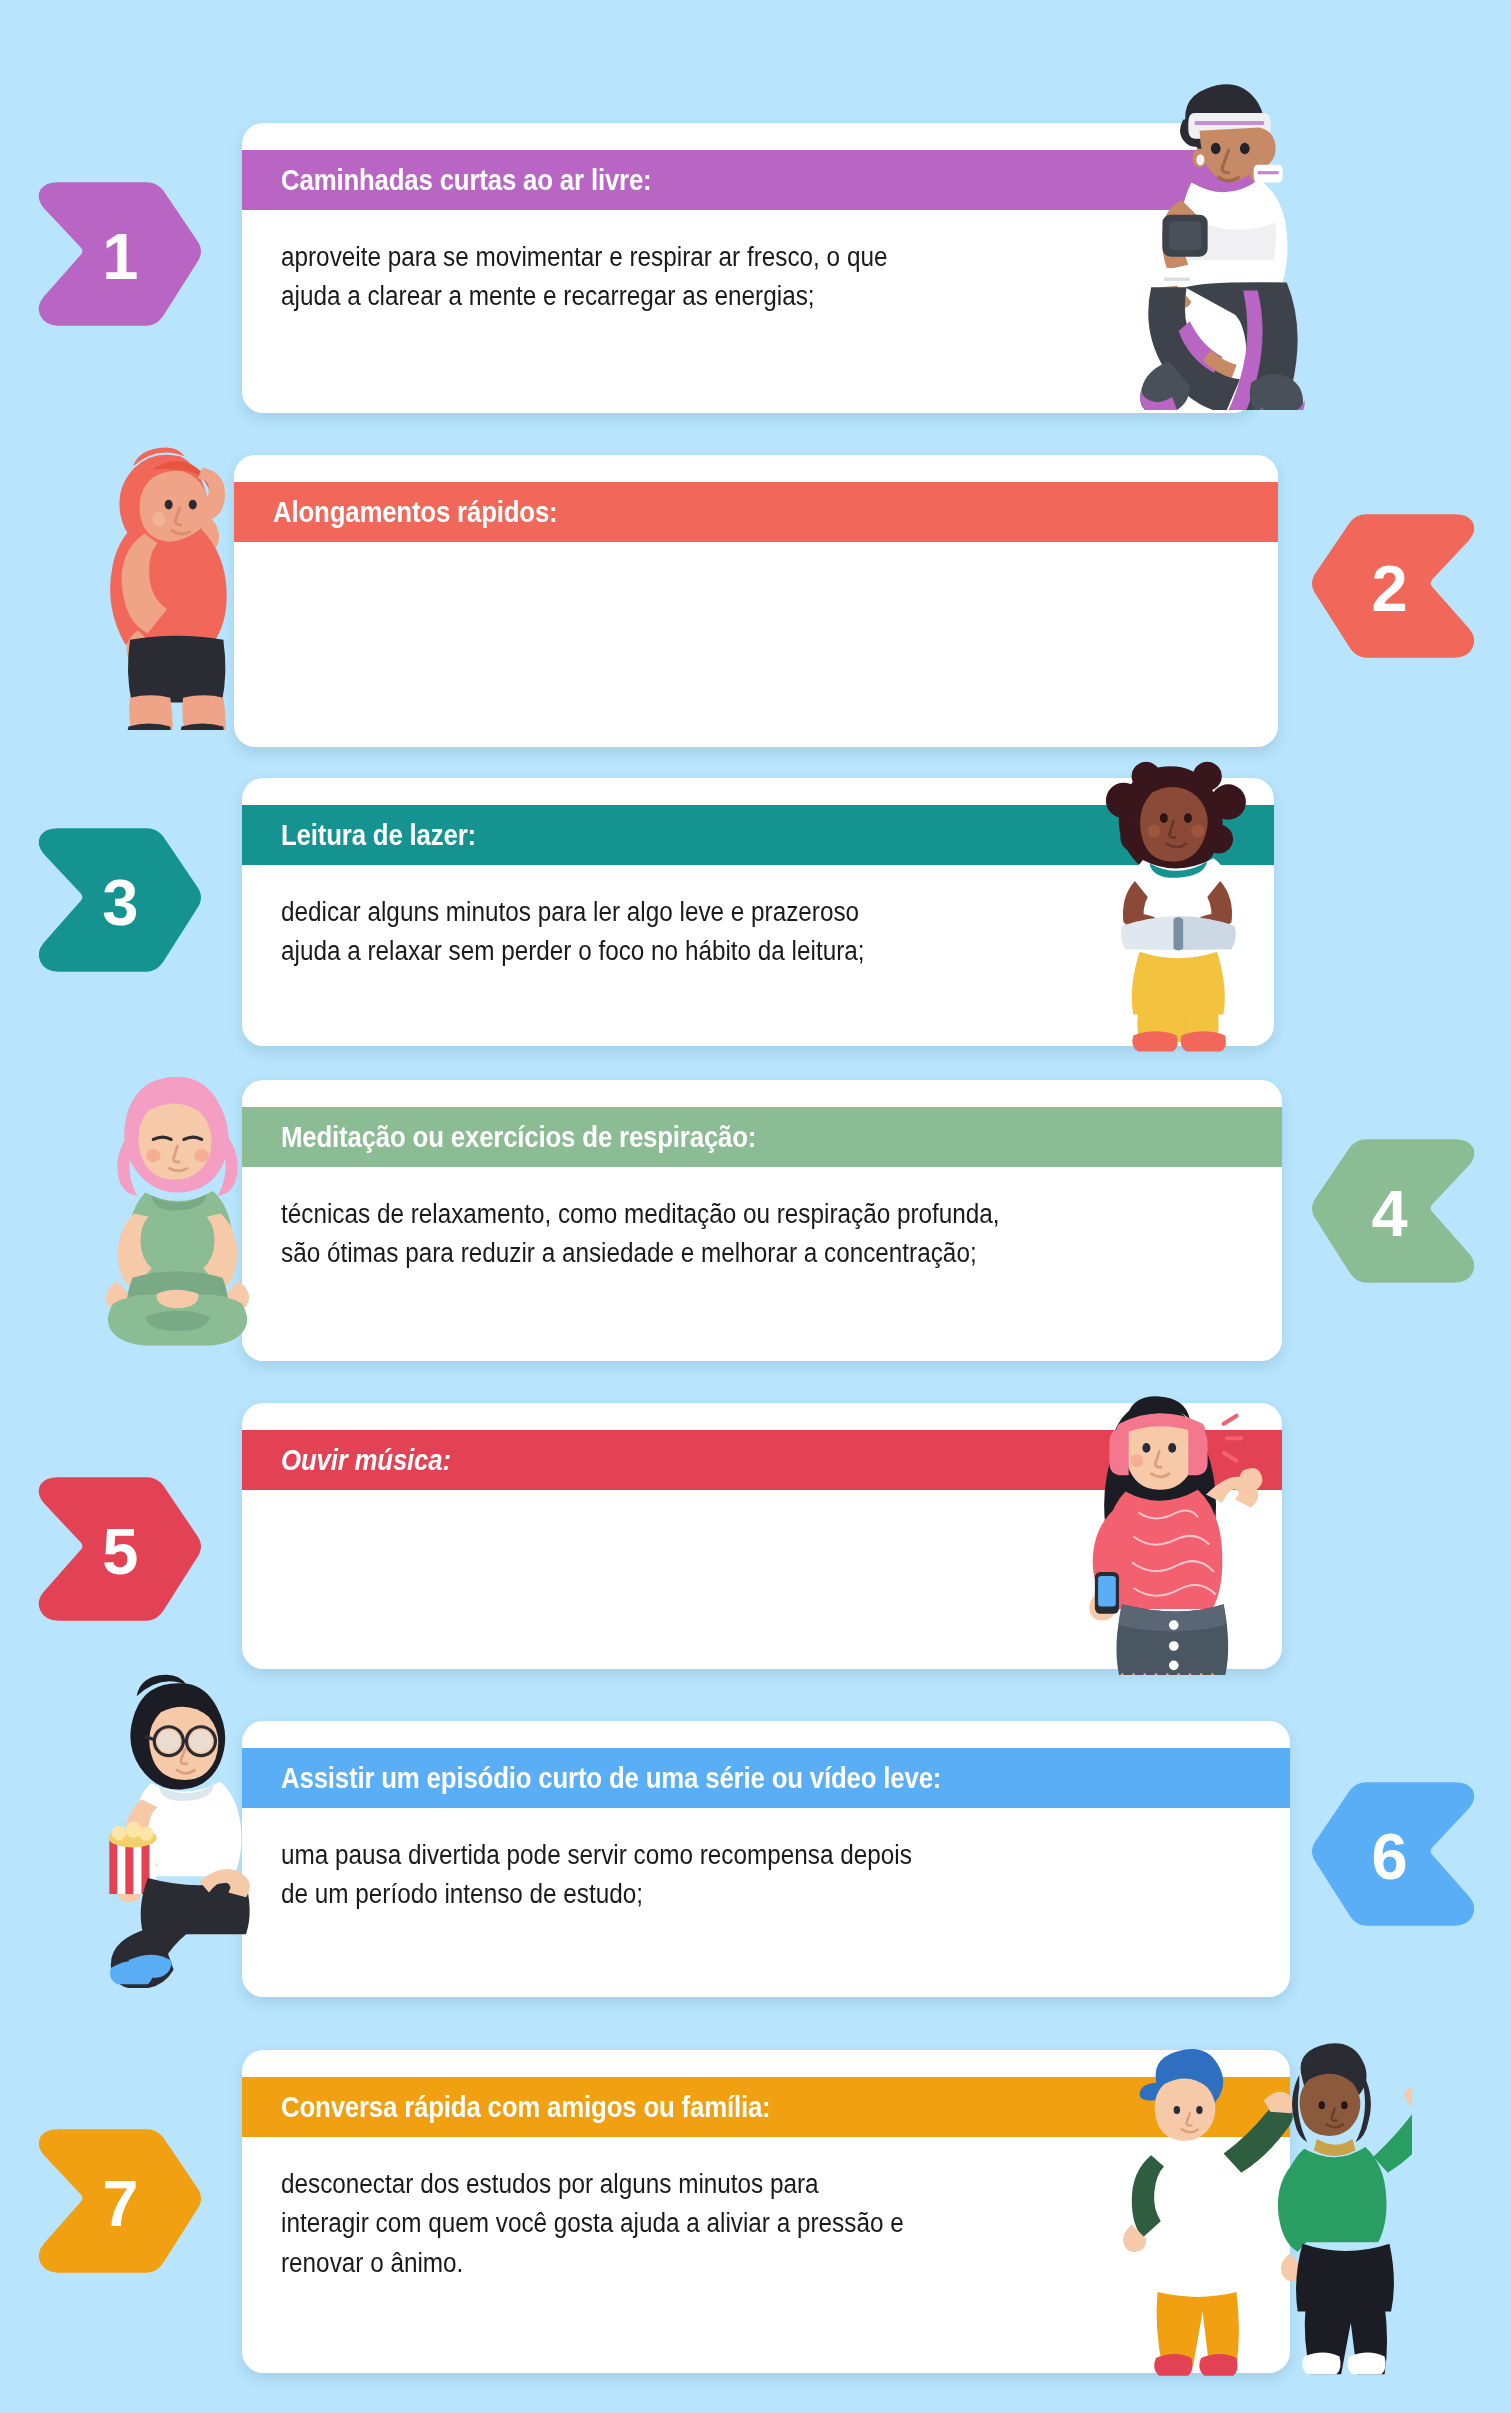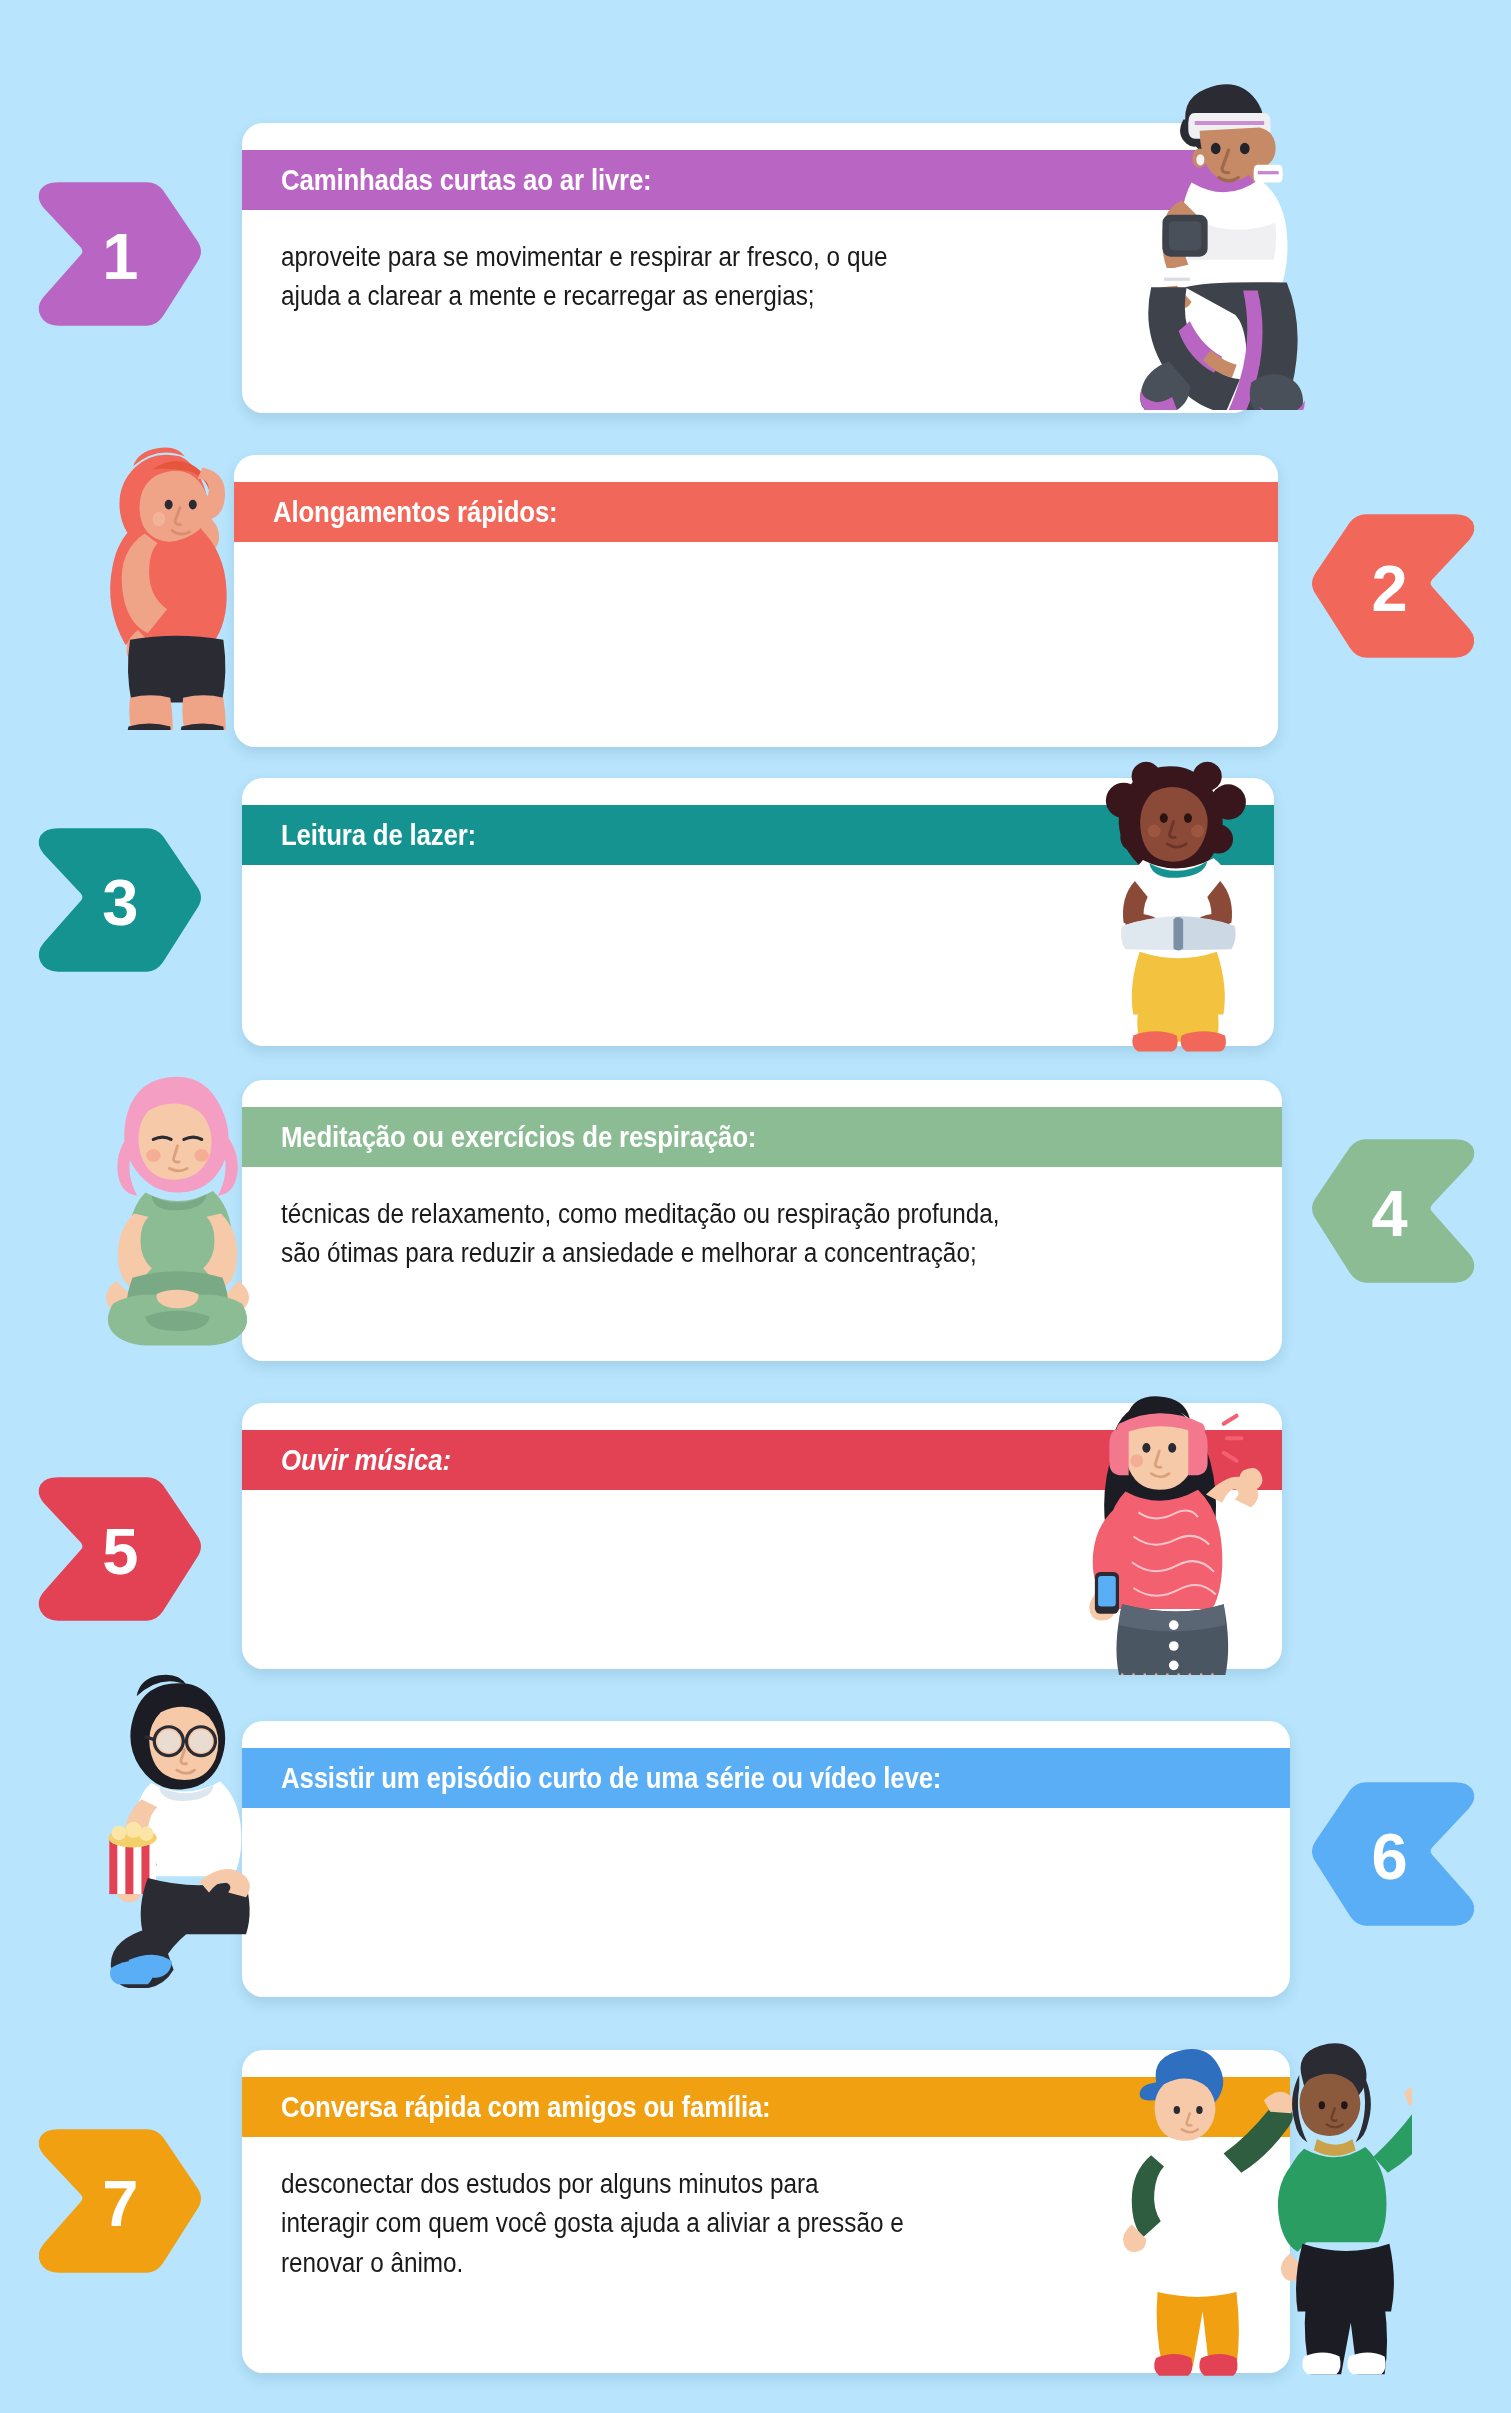--- a/index.html
+++ b/index.html
@@ -204,20 +204,24 @@
       </svg>
     </div>
   </div>
 
   <div class="item" style="top:750px;">
     <div class="card" style="left:242px; top:0; width:1032px; height:268px;">
       <div class="card-inner">
         <div class="card-pad-top"></div>
         <div class="card-header" style="background:#159391; height:60px;">
           <span class="title">Leitura de lazer:</span>
+        </div>
+        <div class="card-body">
+          <p>dedicar alguns minutos para ler algo leve e prazeroso
+ajuda a relaxar sem perder o foco no hábito da leitura;</p>
         </div>
       </div>
     </div>
 
     <div class="chev right" style="left:26px; top:47px; width:179px; height:150px;">
       <svg viewBox="0 0 222 186" preserveAspectRatio="none">
         <path d="M40 4 H150 Q162 4 170 14 L212 76 Q222 90 212 104 L170 170 Q162 182 150 182 H40 Q24 182 18 170 Q12 158 22 146 L68 94 Q72 90 68 85 L22 36 Q12 24 18 13 Q24 4 40 4 Z" fill="#159391"></path>
       </svg>
       <span class="num">3</span>
     </div>
@@ -383,20 +387,24 @@
     </div>
   </div>
 
   <div class="item" style="top:1693px;">
     <div class="card" style="left:242px; top:0; width:1048px; height:276px;">
       <div class="card-inner">
         <div class="card-pad-top"></div>
         <div class="card-header" style="background:#5aaef5; height:60px;">
           <span class="title">Assistir um episódio curto de uma série ou vídeo leve:</span>
         </div>
+        <div class="card-body">
+          <p>uma pausa divertida pode servir como recompensa depois
+de um período intenso de estudo;</p>
+        </div>
       </div>
     </div>
 
     <div class="chev left" style="left:1308px; top:58px; width:179px; height:150px;">
       <svg viewBox="0 0 222 186" preserveAspectRatio="none">
         <path d="M182 4 H72 Q60 4 52 14 L10 76 Q0 90 10 104 L52 170 Q60 182 72 182 H182 Q198 182 204 170 Q210 158 200 146 L154 94 Q150 90 154 85 L200 36 Q210 24 204 13 Q198 4 182 4 Z" fill="#5aaef5"></path>
       </svg>
       <span class="num">6</span>
     </div>
 

